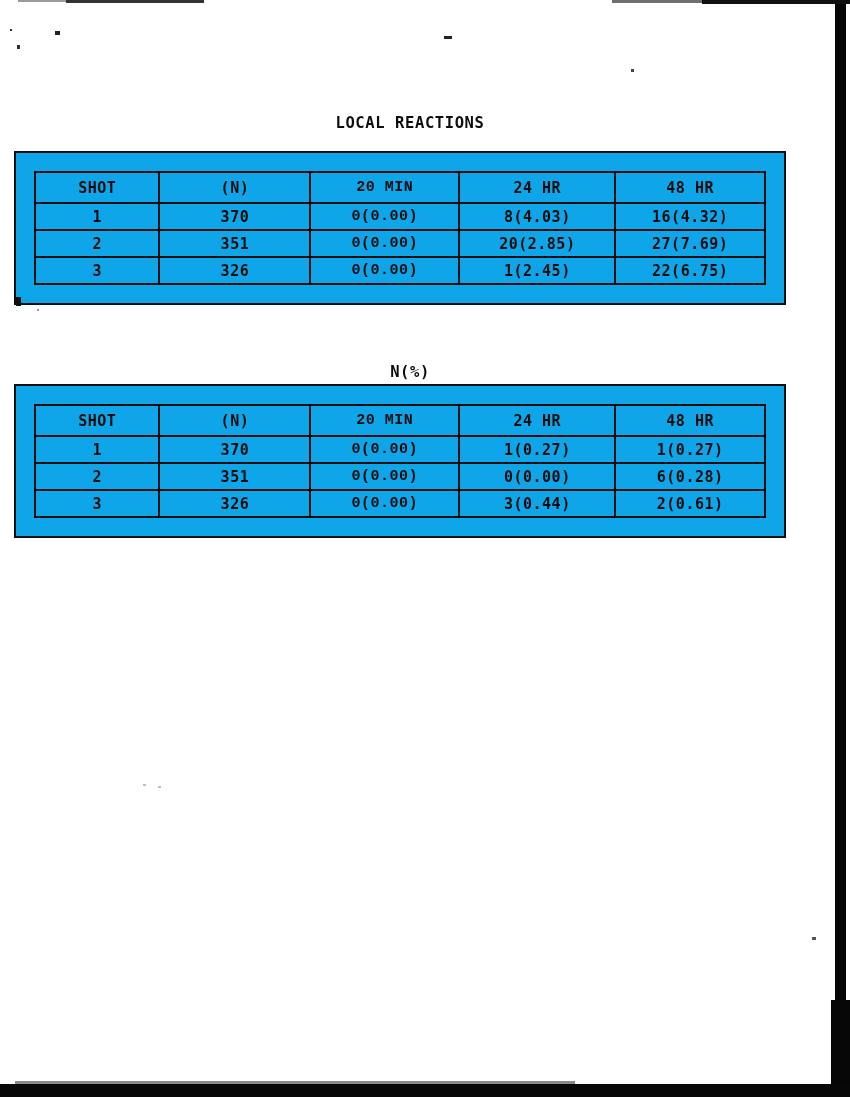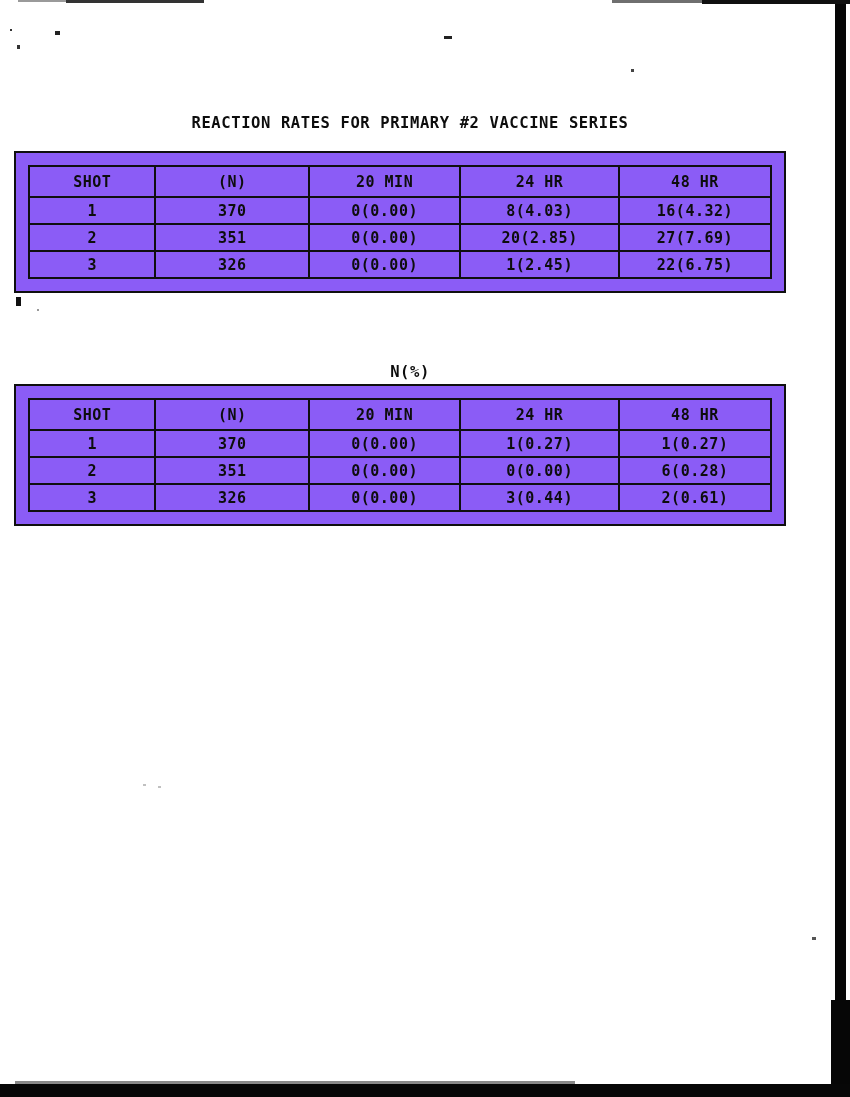--- a/index.html
+++ b/index.html
@@ -20,22 +20,22 @@
     font-size:15.5px; line-height:17px; letter-spacing:0.6px;
     white-space:pre;
   }
   .title-block-1 { top:81px; }
   .title-block-2 { top:330px; }
 
   
   .tbl-wrap {
     position:absolute; left:14px; width:772px;
     border:2px solid #0f0f0f;
-    padding:12px;
-    background:#8b5cf6;
+    padding:18px;
+    background:#0ea5e9;
     box-sizing:border-box;
   }
   .tbl-wrap-1 { top:151px; }
   .tbl-wrap-2 { top:384px; }
   table {
     width:100%;
     border-collapse:collapse;
     table-layout:fixed;
     font-size:15px; letter-spacing:0.5px;
   }
@@ -43,21 +43,21 @@
     border:2px solid #0f0f0f;
     text-align:center;
     vertical-align:middle;
     padding:0;
     font-weight:bold;
   }
   th { height:29px; }
   td { height:25px; }
   th:nth-child(1), td:nth-child(1) { width:17%; }
   th:nth-child(2), td:nth-child(2) { width:20.7%; }
-  th:nth-child(3), td:nth-child(3) { width:20.4%; }
+  th:nth-child(3), td:nth-child(3) { width:20.4%;font-family:Liberation Mono, monospace; }
   th:nth-child(4), td:nth-child(4) { width:21.4%; }
   th:nth-child(5), td:nth-child(5) { width:20.5%;margin-top:6px; }
 
   
   .artifact { position:absolute; pointer-events:none; }
   .right-bar        { left:835px; top:0;      width:11px;  height:1097px; background:#060606; }
   .right-bar-foot   { left:831px; top:1000px; width:19px;  height:97px;   background:#060606; }
   .bottom-bar       { left:0;     top:1084px; width:850px; height:13px;   background:#070707; }
   .bottom-fringe    { left:15px;  top:1081px; width:560px; height:3px;    background:#8a8a8a; }
   .top-line-left-a  { left:18px;  top:0;      width:50px;  height:2px;    background:#9a9a9a; }
@@ -74,21 +74,20 @@
   .spk-8  { left:812px; top:937px; width:4px; height:3px; background:#555; }
   .spk-9  { left:143px; top:784px; width:3px; height:2px; background:#c0c0c0; }
   .spk-10 { left:158px; top:786px; width:3px; height:2px; background:#c0c0c0; }
 </style>
 </head>
 <body>
 
 <div class="page">
 
   <div class="title-block title-block-1">
-    <div>REACTION RATES FOR PRIMARY #2 VACCINE SERIES</div>
     <div>LOCAL REACTIONS</div>
     <div>N(%)</div>
   </div>
 
   <div class="tbl-wrap tbl-wrap-1">
     <table>
       <thead>
         <tr>
             <th>SHOT</th>
             <th>(N)</th>

